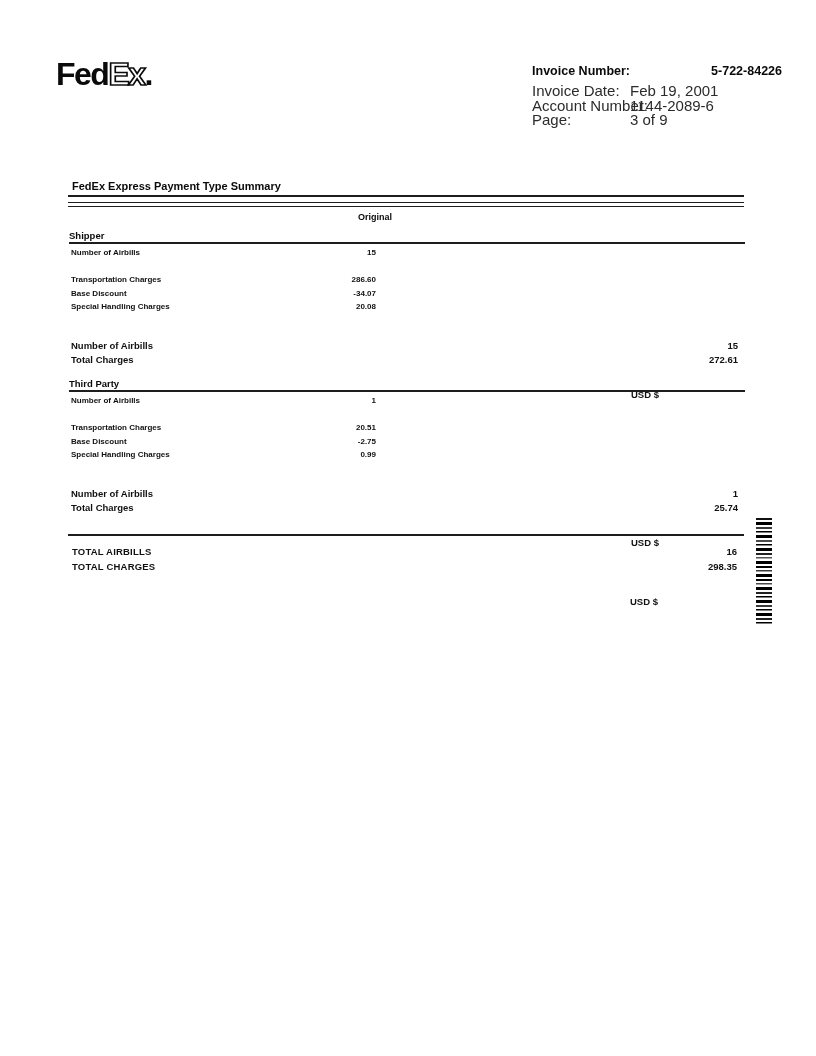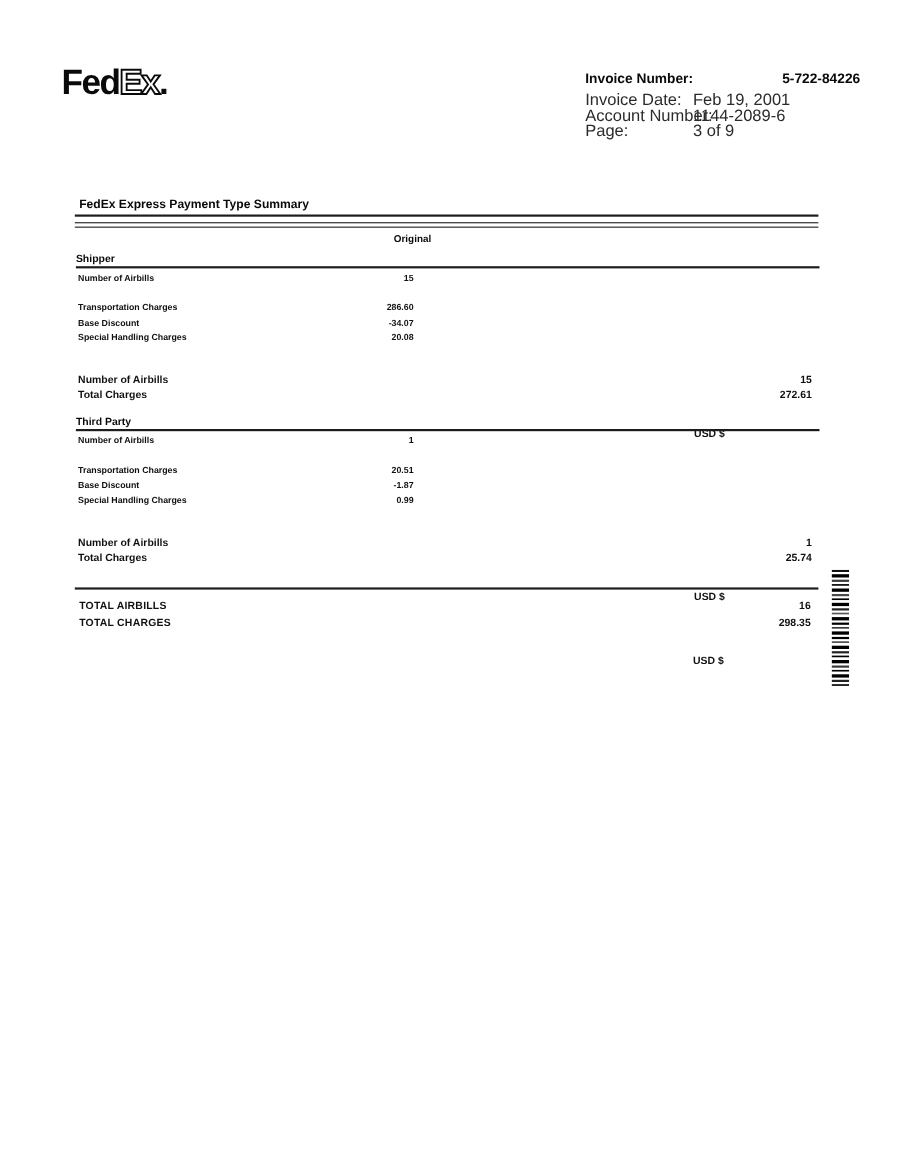--- a/index.html
+++ b/index.html
@@ -197,21 +197,21 @@
     <div class="row r-air">
       <span class="lbl">Number of Airbills</span>
       <span class="mid">1</span>
     </div>
     <div class="row r-c1">
       <span class="lbl">Transportation Charges</span>
       <span class="mid">20.51</span>
     </div>
     <div class="row r-c2">
       <span class="lbl">Base Discount</span>
-      <span class="mid">-1.87</span>
+      <span class="mid">-2.75</span>
     </div>
     <div class="row r-c3">
       <span class="lbl">Special Handling Charges</span>
       <span class="mid">0.99</span>
     </div>
     <div class="row tot r-tair">
       <span class="lbl">Number of Airbills</span>
       <span class="rgt">1</span>
     </div>
     <div class="row tot r-tchg">

